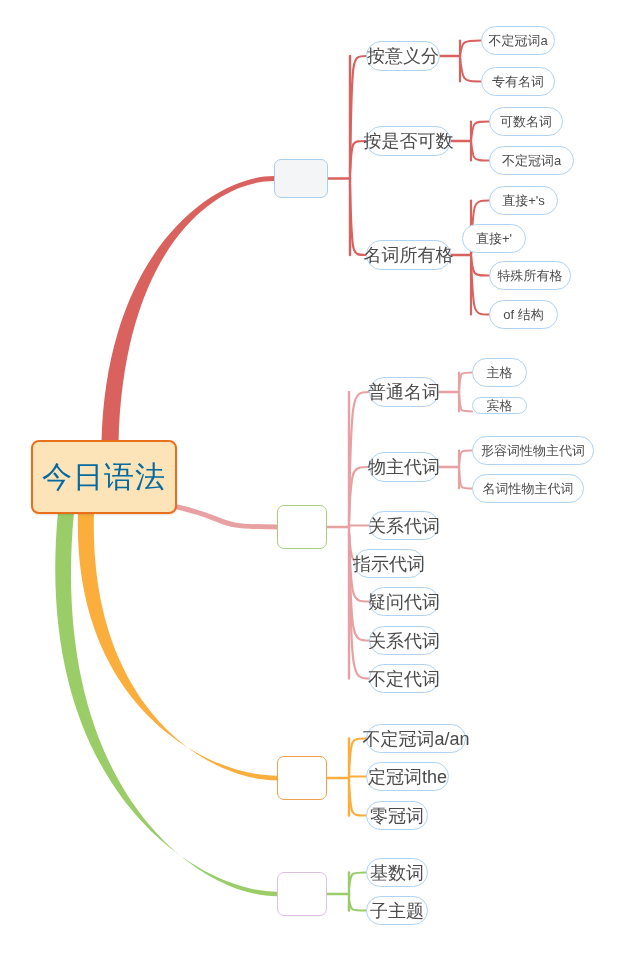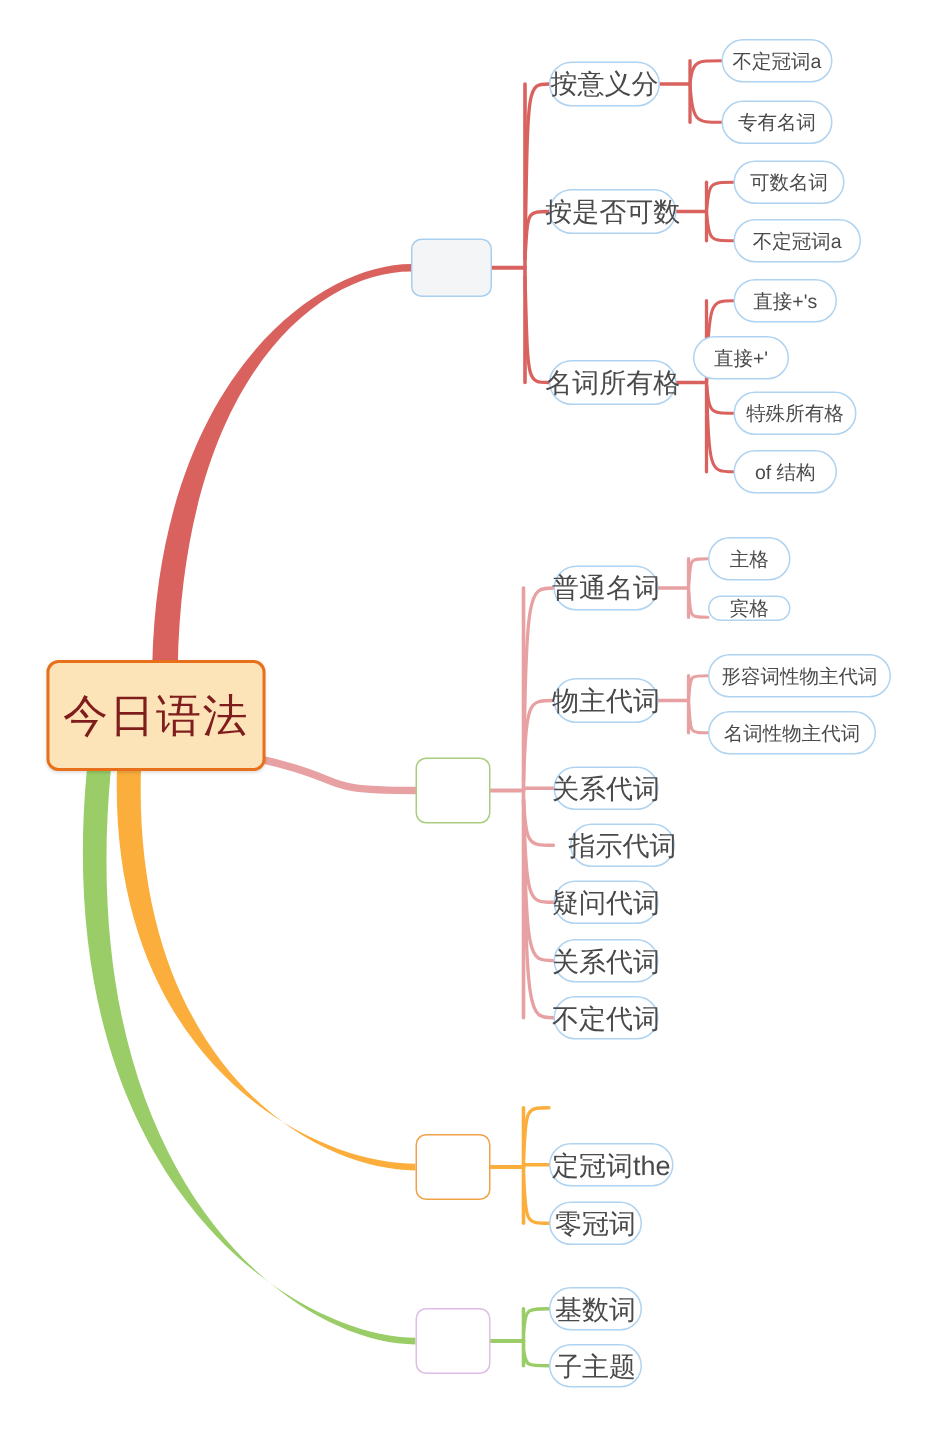--- a/index.html
+++ b/index.html
@@ -31,21 +31,21 @@
     color:#434343;
     z-index:5;
   }
   
   .node.root{
     background:#FCE3B8;
     border:2px solid #E8701A;
     border-radius:8px;
     font-size:30px;
     letter-spacing:1px;
-    color:#7f1d1d;
+    color:#0369a1;
     box-shadow:0 1px 2px rgba(0,0,0,.12);
   }
   
   .node.main{
     border-radius:7px;
     font-size:15px;
     border-width:1.6px;
     border-style:solid;
   }
   .node.main.m-noun{ border-color:#A9CFEF; background:#F4F5F6; }
@@ -131,23 +131,24 @@
     <div class="node pill l3" style="left: 489px; top: 261px; width: 82px; height: 29px;">特殊所有格</div>
     <div class="node pill l3" style="left: 489px; top: 300px; width: 69px; height: 29px;">of 结构</div>
     <div class="node main m-pron" style="left: 277px; top: 505px; width: 50px; height: 44px;"></div>
     <div class="node pill" style="left: 369px; top: 377px; width: 70px; height: 30px;">普通名词</div>
     <div class="node pill l3" style="left: 472px; top: 358px; width: 55px; height: 29px;">主格</div>
     <div class="node pill l3" style="left: 472px; top: 397px; width: 55px; height: 17px;">宾格</div>
     <div class="node pill" style="left: 369px; top: 452px; width: 70px; height: 30px;">物主代词</div>
     <div class="node pill l3" style="left: 472px; top: 436px; width: 122px; height: 29px;">形容词性物主代词</div>
     <div class="node pill l3" style="left: 472px; top: 474px; width: 112px; height: 29px;">名词性物主代词</div>
     <div class="node pill" style="left: 369px; top: 511px; width: 70px; height: 29px;">关系代词</div>
-    <div class="node pill" style="left: 380px; top: 549px; width: 70px; height: 29px;">指示代词</div>
+    <div class="node pill" style="left: 354px; top: 549px; width: 70px; height: 29px;">指示代词</div>
     <div class="node pill" style="left: 369px; top: 587px; width: 70px; height: 29px;">疑问代词</div>
     <div class="node pill" style="left: 369px; top: 626px; width: 70px; height: 29px;">关系代词</div>
     <div class="node pill" style="left: 369px; top: 664px; width: 70px; height: 29px;">不定代词</div>
     <div class="node main m-art" style="left: 277px; top: 756px; width: 50px; height: 44px;"></div>
+    <div class="node pill" style="left: 366px; top: 724px; width: 100px; height: 29px;">不定冠词a/an</div>
     <div class="node pill" style="left: 366px; top: 762px; width: 83px; height: 29px;">定冠词the</div>
     <div class="node pill" style="left: 366px; top: 801px; width: 62px; height: 29px;">零冠词</div>
     <div class="node main m-num" style="left: 277px; top: 872px; width: 50px; height: 44px;"></div>
     <div class="node pill" style="left: 366px; top: 858px; width: 62px; height: 29px;">基数词</div>
     <div class="node pill" style="left: 366px; top: 896px; width: 62px; height: 29px;">子主题</div>
   </div>
 
 </body></html>

